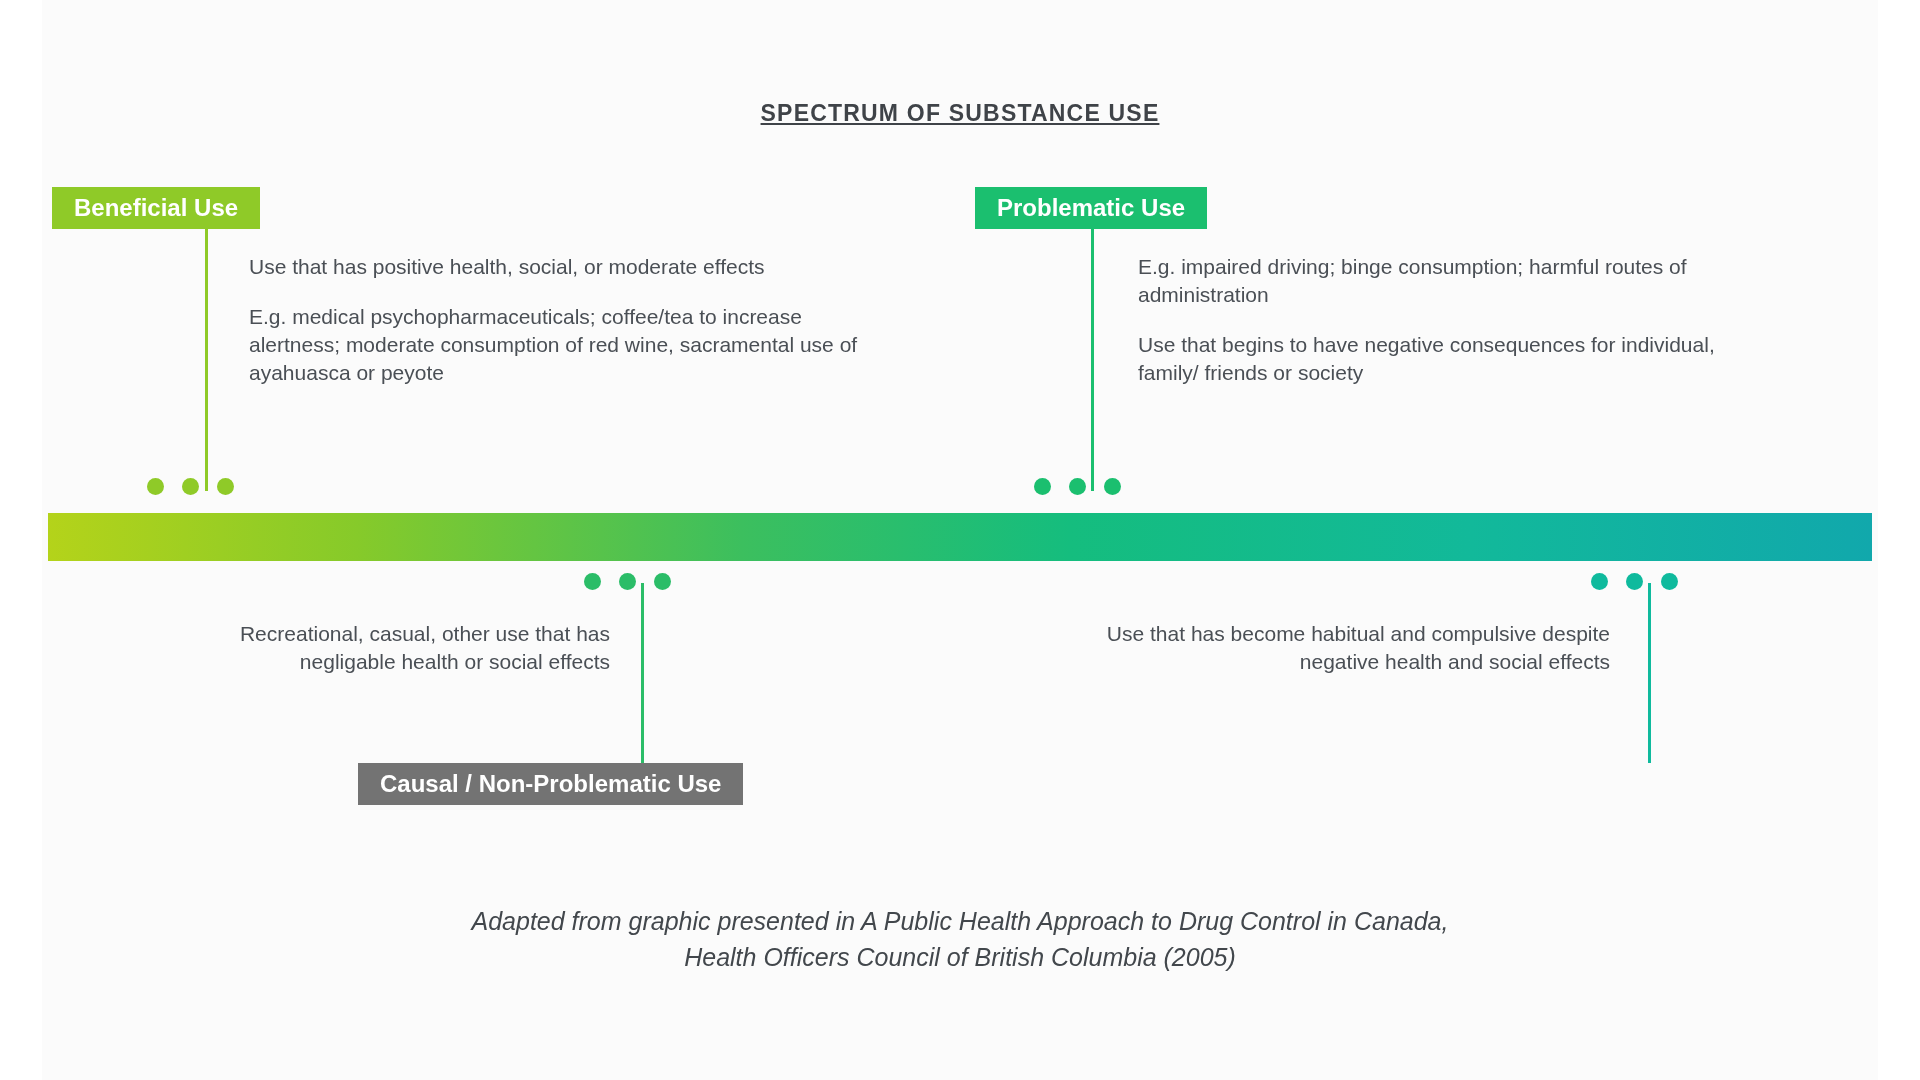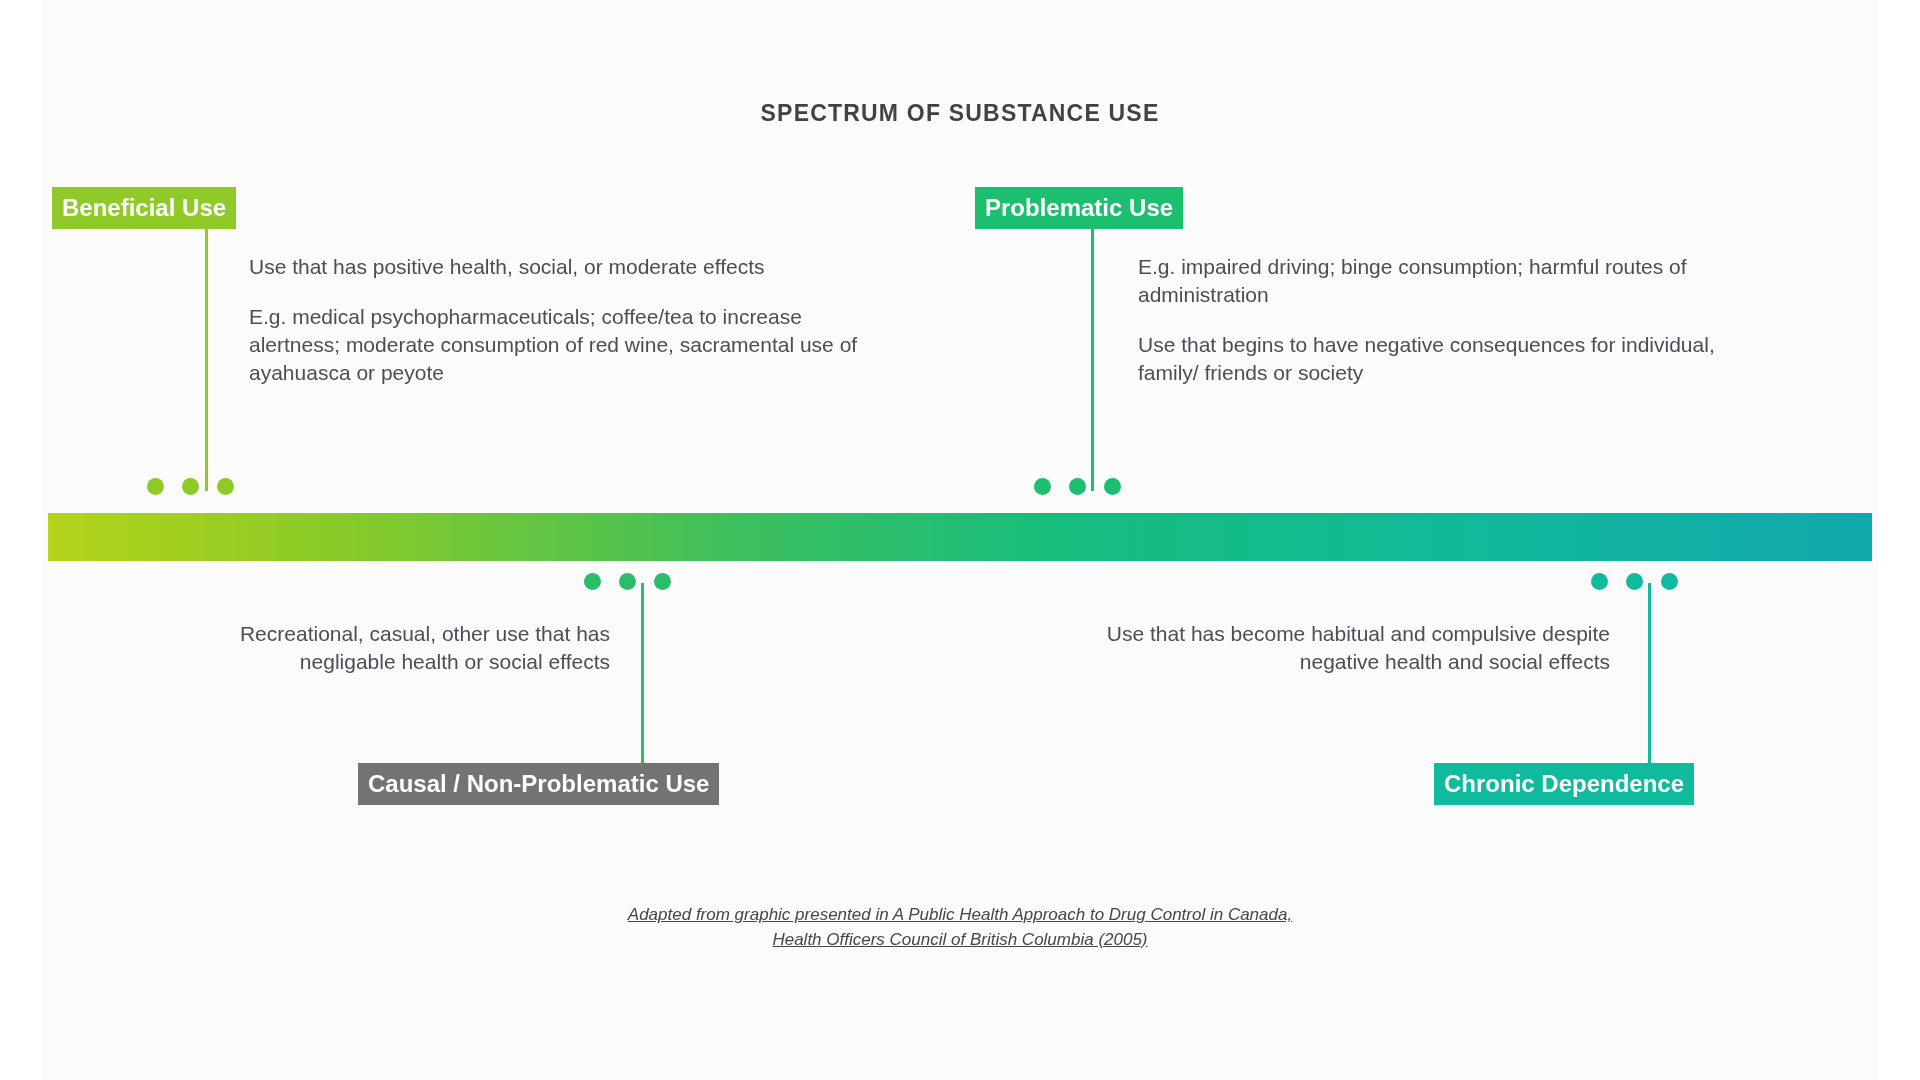--- a/index.html
+++ b/index.html
@@ -34,38 +34,39 @@
   .diagram-title {
     position: absolute;
     left: 0;
     right: 0;
     top: 100px;
     text-align: center;
     font-size: 23px;
     font-weight: bold;
     letter-spacing: 1.2px;
     color: #3f4348;
+    text-decoration: underline;
   }
 
   
   .spectrum-bar {
     position: absolute;
     left: 48px;
     top: 513px;
     width: 1824px;
     height: 48px;
     background: linear-gradient(to right, #b4d31a 0%, #86ca2a 17%, #3cbf5e 38%, #15bd7e 56%, #12b99a 78%, #11a8ac 100%);
   }
 
   
   .pill {
     position: absolute;
     height: 42px;
     line-height: 42px;
-    padding: 0 10px;
+    padding: 0 22px;
     color: #ffffff;
     font-size: 24px;
     font-weight: bold;
     white-space: nowrap;
     box-sizing: border-box;
   }
   .pill.beneficial {
     left: 52px;
     top: 187px;
     background: #8fca28;
@@ -174,25 +175,24 @@
     text-align: right;
   }
 
   
   .source-note {
     position: absolute;
     left: 0;
     right: 0;
     top: 903px;
     text-align: center;
-    font-size: 17px;
+    font-size: 25px;
     font-style: italic;
     line-height: 1.45;
     color: #42474c;
-    text-decoration: underline;
   }
   .source-note span { display: block; }
 </style>
 </head>
 <body>
 
 <div class="canvas">
 
   <div class="side-strip left"></div>
   <div class="side-strip right"></div>
@@ -238,20 +238,19 @@
 
   <div class="dots chronic">
     <span class="dot"></span>
     <span class="dot"></span>
     <span class="dot"></span>
   </div>
   <div class="stem chronic"></div>
   <div class="desc chronic">
     <p>Use that has become habitual and compulsive despite negative health and social effects</p>
   </div>
-  <div class="pill chronic">Chronic Dependence</div>
 
   <div class="source-note">
     <span>Adapted from graphic presented in A Public Health Approach to Drug Control in Canada,</span>
     <span>Health Officers Council of British Columbia (2005)</span>
   </div>
 
 </div>
 
 </body></html>

